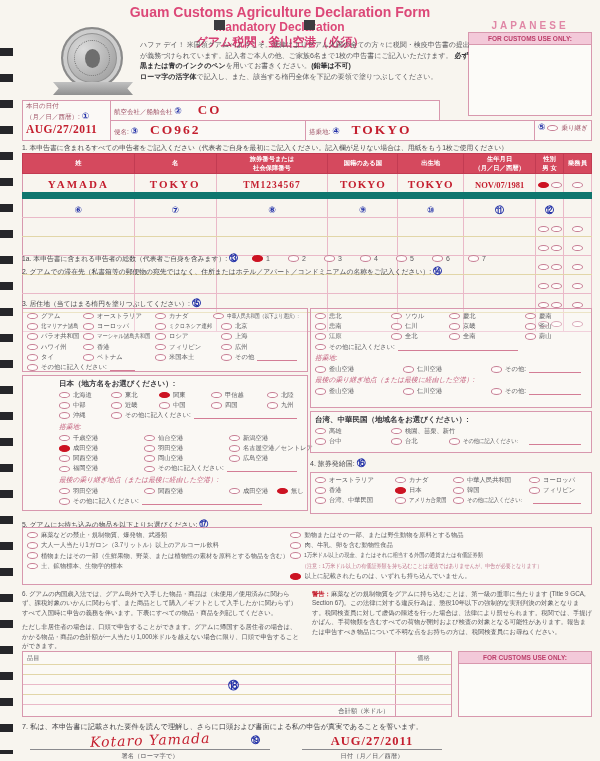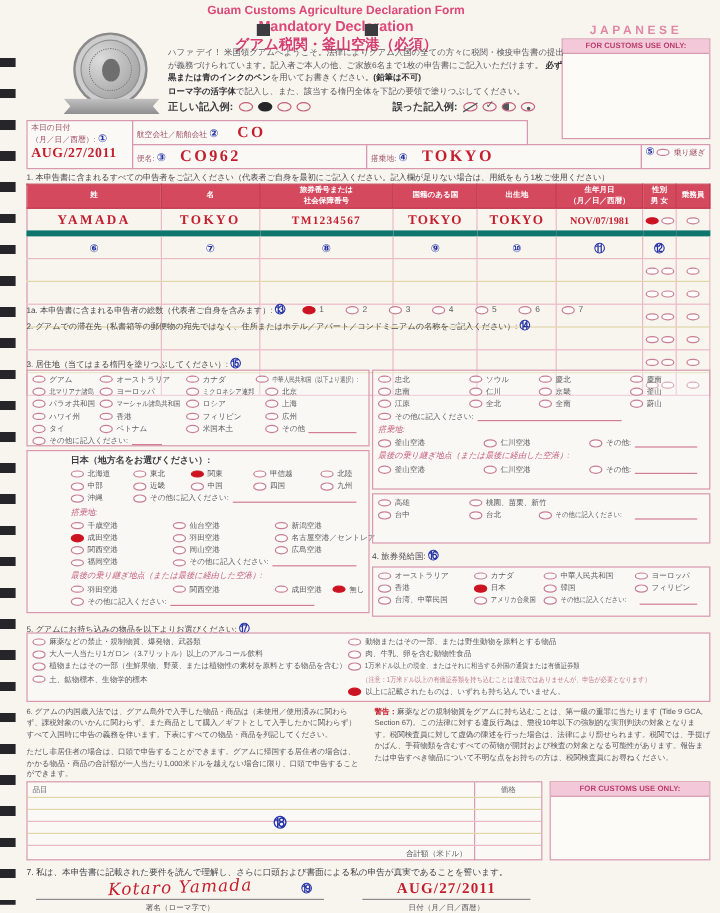--- a/index.html
+++ b/index.html
@@ -15,21 +15,21 @@
   .seal{position:absolute;left:47px;top:27px;width:92px;height:72px;}
   .seal .c1{position:absolute;left:14px;top:0;width:62px;height:62px;border-radius:50%;
             background:radial-gradient(circle at 35% 35%,#dcdcdc,#ababab 60%,#8e8e8e);
             border:2px solid #8a8a8a;box-shadow:inset 0 0 0 4px #cdcdcd,inset 0 0 0 5px #929292;}
   .seal .c2{position:absolute;left:27px;top:13px;width:36px;height:36px;border-radius:50%;border:1.5px dotted #787878;}
   .seal .c3{position:absolute;left:38px;top:22px;width:15px;height:19px;background:#6e6e6e;border-radius:50%;}
   .ribbon{position:absolute;left:6px;top:55px;width:80px;height:13px;background:linear-gradient(#c2c2c2,#8f8f8f);
           clip-path:polygon(0 0,7% 50%,0 100%,100% 100%,93% 50%,100% 0);}
   
   .titles{margin:4px 100px 0 60px;text-align:center;}
-  .t1{font-size:10px;font-weight:bold;color:#dc4878;}
+  .t1{font-size:14px;font-weight:bold;color:#dc4878;}
   .t2{font-size:12px;font-weight:bold;color:#dc4878;}
   .t3{font-size:12px;font-weight:bold;color:#d63d72;}
   .lang{position:absolute;left:468px;top:20px;width:124px;text-align:center;color:#e087a6;
         font-weight:bold;font-size:10px;letter-spacing:3px;}
   .cuo{position:absolute;border:1.5px solid #d898ae;background:rgba(255,255,255,.55);}
   .cuo-top{left:468px;top:32px;width:124px;height:84px;}
   .cuo-bot{left:458px;top:651px;width:134px;height:66px;}
   .cuo-head{background:#f3c9d9;color:#bb3f6a;font-size:6.5px;font-weight:bold;text-align:center;
             padding:2px 0;border-bottom:1px solid #d898ae;}
   .intro{position:absolute;left:140px;top:40px;width:332px;font-size:7px;line-height:1.52;color:#57575b;}
@@ -64,21 +64,21 @@
              padding:1px 0;line-height:1.35;white-space:pre-line;height:20px;}
   .dtable td{border-right:1px solid #eab9c8;text-align:center;padding:0;}
   .vrow td{height:16px;}
   .vrow .hand{font-size:11px;letter-spacing:2px;}
   .vrow .pp{font-size:9.5px;letter-spacing:1px;}
   .vrow .dob{font-size:8.5px;letter-spacing:0;}
   .rrow td{height:11px;}
   .erow td{height:8px;}
   .erow:nth-child(odd) td{border-bottom:1px solid #e2d6a8;}
   .erow:nth-child(even) td{border-bottom:1px solid #eab9c8;}
-  .vrow td{border-bottom:5px solid #0f766e;}
+  .vrow td{border-bottom:7px solid #0f766e;}
   .rrow td{border-bottom:1px solid #eab9c8;}
   .gcell .oval{margin:0 1px;}
   
   .oval{display:inline-block;width:11px;height:6.5px;border:1px solid #c77f95;border-radius:50%;
         margin-right:3px;flex:0 0 11px;background:#fffdfb;}
   .oval.fill{background:#cc1322;border-color:#cc1322;}
   .orow{display:flex;align-items:center;min-height:10.3px;}
   .opt{display:inline-flex;align-items:center;min-width:0;}
   .olabel{font-size:6.3px;color:#5a5a5e;white-space:nowrap;}
   .sm{font-size:6px;transform:scaleX(.88);transform-origin:left center;}
@@ -170,26 +170,20 @@
     <div class="cuo-head">FOR CUSTOMS USE ONLY:</div>
   </div>
 
   <div class="intro">
     <span>ハファ デイ！ 米国領グアムへようこそ。法律によりグアム入国の全ての方々に税関・検疫申告書の提出</span>
     <span>が義務づけられています。記入者ご本人の他、ご家族6名まで1枚の申告書にご記入いただけます。</span>
     <b>必ず黒または青のインクのペン</b><span>を用いてお書きください。</span><b>(鉛筆は不可)</b><br>
     <b>ローマ字の活字体</b><span>で記入し、また、該当する楕円全体を下記の要領で塗りつぶしてください。</span>
   </div>
 
-  <div class="examples">
-    <span>正しい記入例:</span>
-    <span class="ex-oval"></span><span class="ex-oval ex-fill"></span><span class="ex-oval"></span><span class="ex-oval"></span>
-    <span class="wrongl">誤った記入例:</span>
-    <span class="ex-oval mk-slash"></span><span class="ex-oval mk-check"></span><span class="ex-oval mk-half"></span><span class="ex-oval mk-dot"></span>
-  </div>
 
   <div class="flight">
     <div class="fcell fd">
       <span>本日の日付</span><br>
       <span>（月／日／西暦）:</span> <span class="ref">①</span>
       <span class="hand">AUG/27/2011</span>
     </div>
     <div class="fcell fa">
       <span>航空会社／船舶会社</span> <span class="ref">②</span>
       <span class="hand">CO</span>
@@ -707,20 +701,21 @@
               </span>
               <span class="opt" style="flex: 1 1 0px;">
                 <span class="oval"></span>
                 <span class="olabel">その他:</span>
                 <span class="wline"></span>
               </span>
             </div>
           </div>
       </div>
       <div class="box bx-taiwan">
+        <div class="subhead">台湾、中華民国（地域名をお選びください）:</div>
         <div>
             <div class="orow">
               <span class="opt" style="flex: 0 0 76px;">
                 <span class="oval"></span>
                 <span class="olabel">高雄</span>
               </span>
               <span class="opt" style="flex: 0 0 58px;">
                 <span class="oval"></span>
                 <span class="olabel">桃園、苗栗、新竹</span>
               </span>

